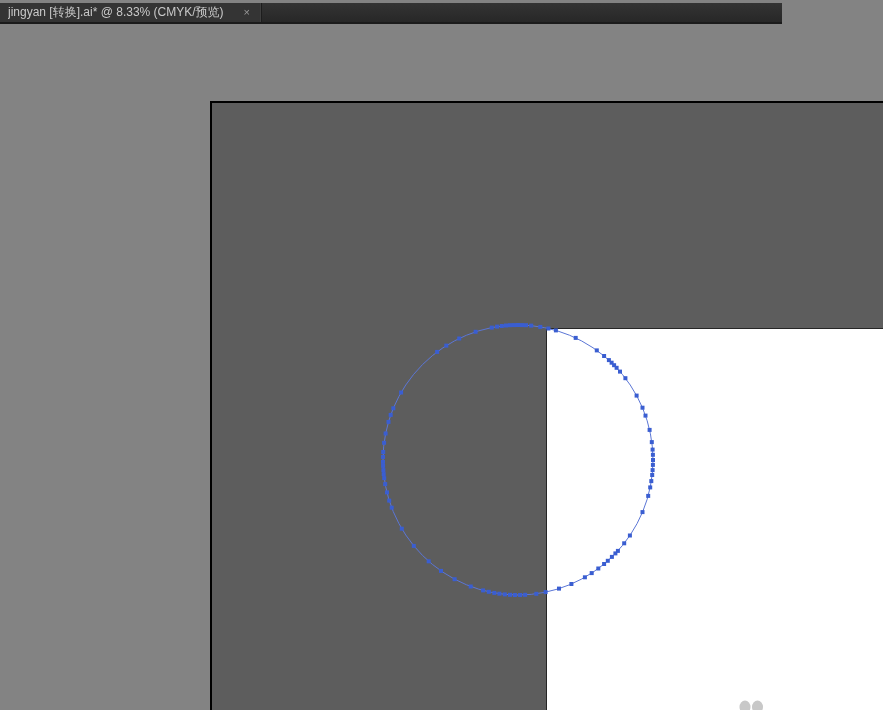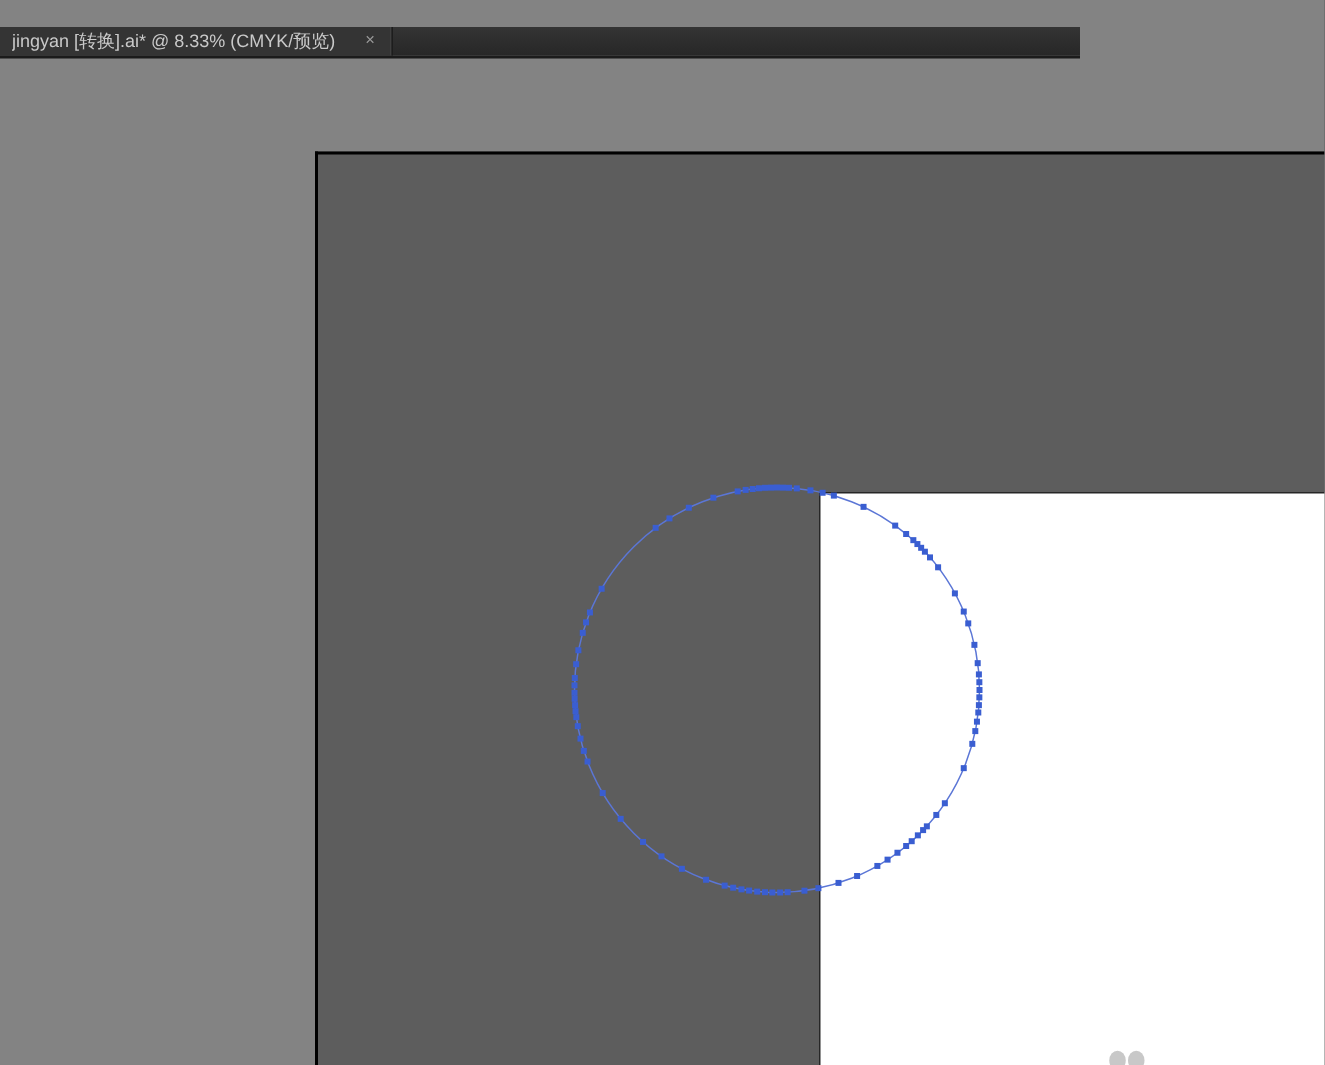--- a/index.html
+++ b/index.html
@@ -3,21 +3,21 @@
 <meta charset="utf-8">
 <style>
   html,body{margin:0;padding:0;}
   body{
     width:883px;height:710px;overflow:hidden;position:relative;
     background:#838383;
     font-family:"Liberation Sans", sans-serif;
   }
   
   .tabbar{
-    position:absolute;left:0;top:18px;width:720px;height:19px;
+    position:absolute;left:0;top:3px;width:782px;height:19px;
     background:linear-gradient(#343434,#272727);
     border-bottom:2px solid #1b1b1b;
     display:flex;align-items:center;
   }
   .tab{
     display:flex;align-items:center;gap:12px;
     width:262px;box-sizing:border-box;
     padding:0 8px;
     background:#343434;
     border-right:1px solid #1d1d1d;

